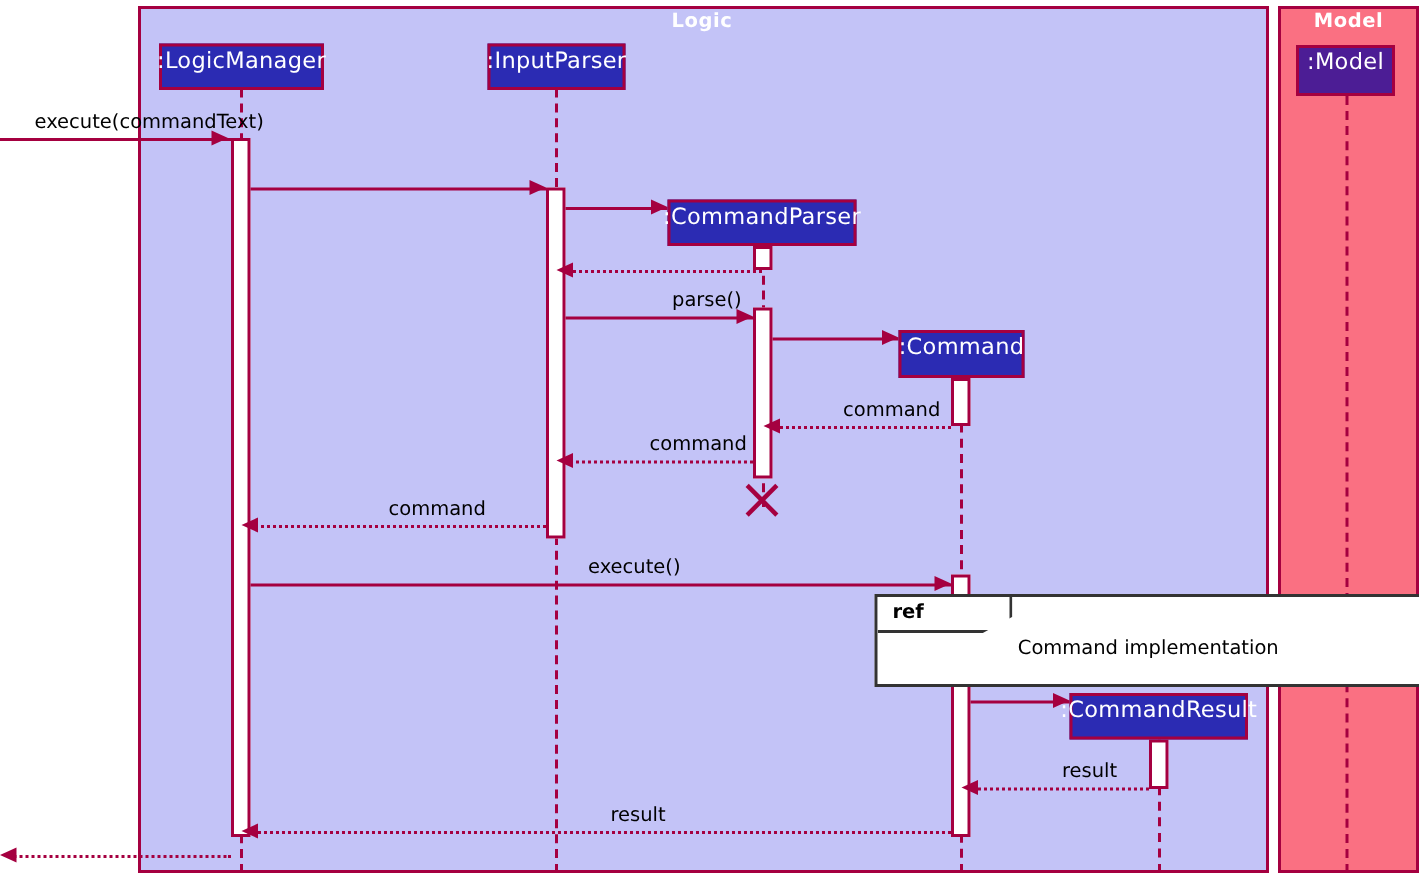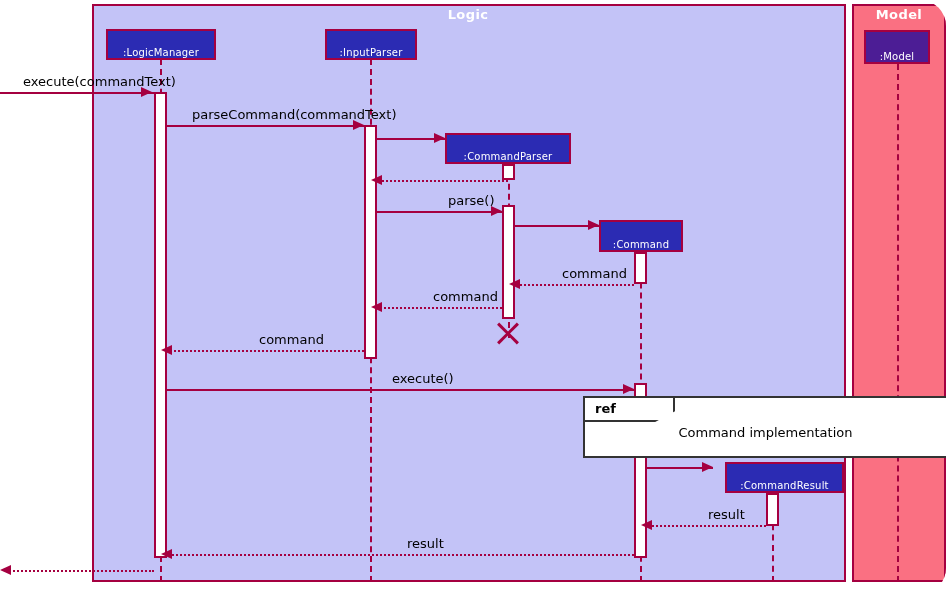--- a/index.html
+++ b/index.html
@@ -8,21 +8,20 @@
   }
   body {
     font-family: "DejaVu Sans", sans-serif;
   }
   #canvas {
     position: relative;
     width: 946px;
     height: 594px;
     background: #ffffff;
     overflow: hidden;
-    border-radius: 26px;
   }
   
   .group-frame {
     position: absolute;
     box-sizing: border-box;
     border: 2px solid #a50040;
   }
   .group-logic {
     background: #c3c3f7;
   }
@@ -38,23 +37,23 @@
     text-align: center;
     white-space: nowrap;
     letter-spacing: 0.4px;
   }
   
   .participant {
     position: absolute;
     box-sizing: border-box;
     border: 2px solid #a50040;
     color: #ffffff;
-    font-size: 10px;
+    font-size: 15px;
     display: flex;
-    align-items: flex-end;
+    align-items: flex-start;
     justify-content: center;
     white-space: nowrap;
     letter-spacing: 0.2px;
   }
   .participant.blue { background: #2b2bb3; }
   .participant.darkred { background: #4c1d95; }
   
   .lifeline {
     position: absolute;
     width: 0;
@@ -178,34 +177,33 @@
   </div>
   <div class="participant blue" style="left:325px; top:29px; width:92px; height:31px;">
     <span>:InputParser</span>
   </div>
   <div class="participant blue" style="left:445px; top:133px; width:126px; height:31px;">
     <span>:CommandParser</span>
   </div>
   <div class="participant blue" style="left:599px; top:220px; width:84px; height:32px;">
     <span>:Command</span>
   </div>
-  <div class="participant blue" style="left:713px; top:462px; width:119px; height:31px;margin-left:12px;">
+  <div class="participant blue" style="left:713px; top:462px; width:119px; height:31px;">
     <span>:CommandResult</span>
   </div>
   <div class="participant darkred" style="left:864px; top:30px; width:66px; height:34px;">
     <span>:Model</span>
   </div>
 
   <div class="msg-line" style="left:0px; top:92px; width:154px;"></div>
   <div class="arrow-head right" style="left:141px; top:87px;"></div>
   <div class="msg-label" style="left:3px; top:75px;">execute(commandText)</div>
 
   <div class="msg-line" style="left:167px; top:125px; width:197px;"></div>
   <div class="arrow-head right" style="left:353px; top:120px;"></div>
-  <div class="msg-label" style="left:172px; top:108px;">parseCommand(commandText)</div>
 
   <div class="msg-line" style="left:377px; top:138px; width:68px;"></div>
   <div class="arrow-head right" style="left:434px; top:133px;"></div>
 
   <div class="msg-line dotted" style="left:377px; top:180px; width:131px;"></div>
   <div class="arrow-head left" style="left:371px; top:175px;"></div>
 
   <div class="msg-line" style="left:377px; top:211px; width:125px;"></div>
   <div class="arrow-head right" style="left:491px; top:206px;"></div>
   <div class="msg-label" style="left:428px; top:194px;">parse()</div>

